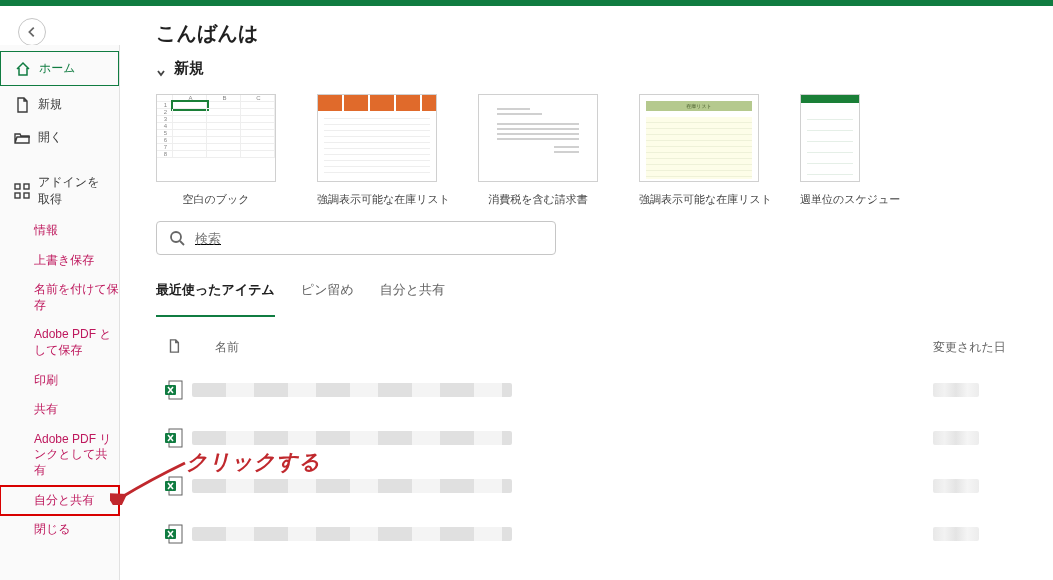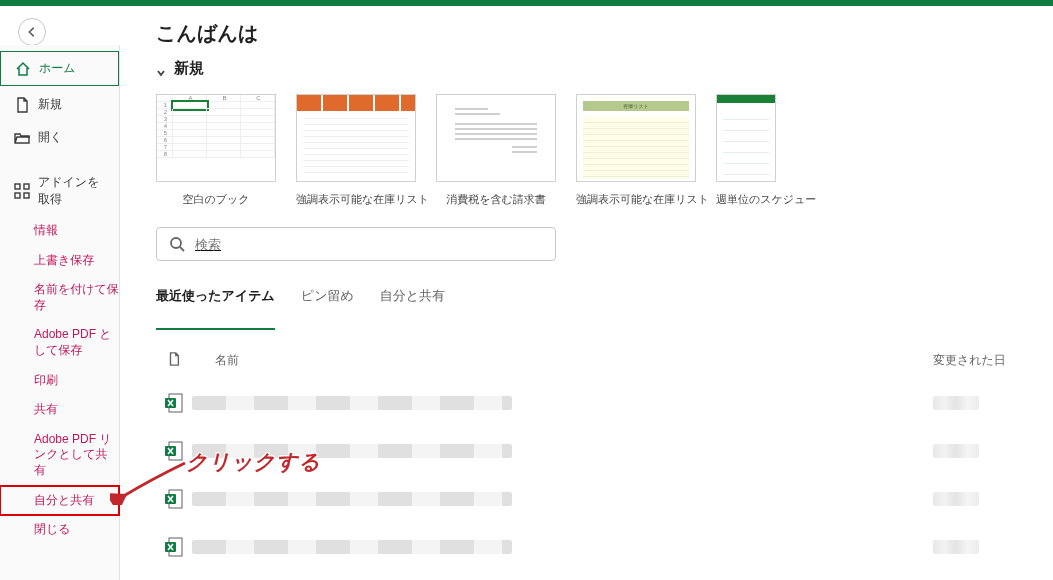--- a/index.html
+++ b/index.html
@@ -19,21 +19,21 @@
 .sidebar-sub.highlight { outline: 2px solid #d80000; outline-offset: -1px; }
 
 .main { position: absolute; left: 120px; top: 6px; right: 0; bottom: 0; padding: 14px 0 0 36px; overflow: hidden; }
 .greeting { font-size: 20px; font-weight: bold; color: #212121; margin-bottom: 12px; }
 
 .section-head { display: flex; align-items: center; gap: 8px; margin-bottom: 16px; }
 .section-head .chev { width: 10px; height: 10px; }
 .section-head .chev svg { stroke: #444; stroke-width: 1.8; fill: none; }
 .section-head .txt { font-size: 15px; font-weight: bold; color: #212121; }
 
-.templates { display: flex; gap: 20px; margin-bottom: 20px; }
+.templates { display: flex; gap: 41px; margin-bottom: 14px; }
 .tpl { width: 120px; text-align: center; cursor: pointer; }
 .tpl .thumb { width: 120px; height: 88px; border: 1px solid #d0d0d0; background: #fff; margin-bottom: 10px; position: relative; overflow: hidden; }
 .tpl .label { font-size: 11px; color: #444; white-space: nowrap; }
 
 
 .thumb-grid { display: grid; grid-template-rows: repeat(9, 1fr); grid-template-columns: 16px repeat(3, 1fr); font-size: 6px; color: #888; }
 .thumb-grid div { border-right: 1px solid #eee; border-bottom: 1px solid #eee; padding-left: 2px; }
 .thumb-grid .sel { outline: 2px solid #1a7f37; }
 .thumb-orange { background: linear-gradient(#fff 0 18px, #f4f4f4 18px 100%); }
 .thumb-orange .bars { position: absolute; top: 0; left: 0; right: 0; height: 16px; background: repeating-linear-gradient(90deg, #e06a2b 0 24px, #fff 24px 26px); }
@@ -45,21 +45,21 @@
 .thumb-expense .title { font-size: 5px; color: #c07830; text-align: center; margin-top: 6px; }
 .thumb-expense .block { margin: 8px 8px 0; height: 26px; background: repeating-linear-gradient(#fff 0 5px, #f4ede2 5px 6px); border: 1px solid #eadfce; }
 .thumb-week .bar { height: 8px; background: #1a7f37; }
 .thumb-week .grid { margin: 6px; height: 66px; background: repeating-linear-gradient(#fff 0 10px, #e5efe7 10px 11px), repeating-linear-gradient(90deg, transparent 0 18px, #e5efe7 18px 19px); }
 
 .searchbox { display: flex; align-items: center; width: 400px; height: 34px; border: 1px solid #c6c6c6; border-radius: 4px; padding: 0 12px; gap: 10px; margin-bottom: 26px; }
 .searchbox svg { width: 16px; height: 16px; stroke: #666; fill: none; stroke-width: 1.8; }
 .searchbox input { border: none; outline: none; flex: 1; font-size: 13px; background: transparent; text-decoration: underline; }
 
 .tabs { display: flex; gap: 26px; font-size: 13px; color: #666; margin-bottom: 18px; }
-.tab { padding-bottom: 23px; cursor: pointer; }
+.tab { padding-bottom: 16px; cursor: pointer; }
 .tab.active { color: #212121; font-weight: bold; border-bottom: 2px solid #107c41; }
 
 .list-head { display: flex; font-size: 12px; color: #666; padding: 4px 0 10px; gap: 23px; }
 .list-head .col-icon { width: 36px; display: flex; justify-content: center; }
 .list-head .col-name { flex: 1; }
 .list-head .col-date { width: 120px; }
 .list-head svg { width: 14px; height: 14px; stroke: #666; fill: none; stroke-width: 1.6; }
 
 .list-row { display: flex; align-items: center; height: 48px; font-size: 13px; cursor: pointer; }
 .list-row .col-icon { width: 36px; display: flex; justify-content: center; }

